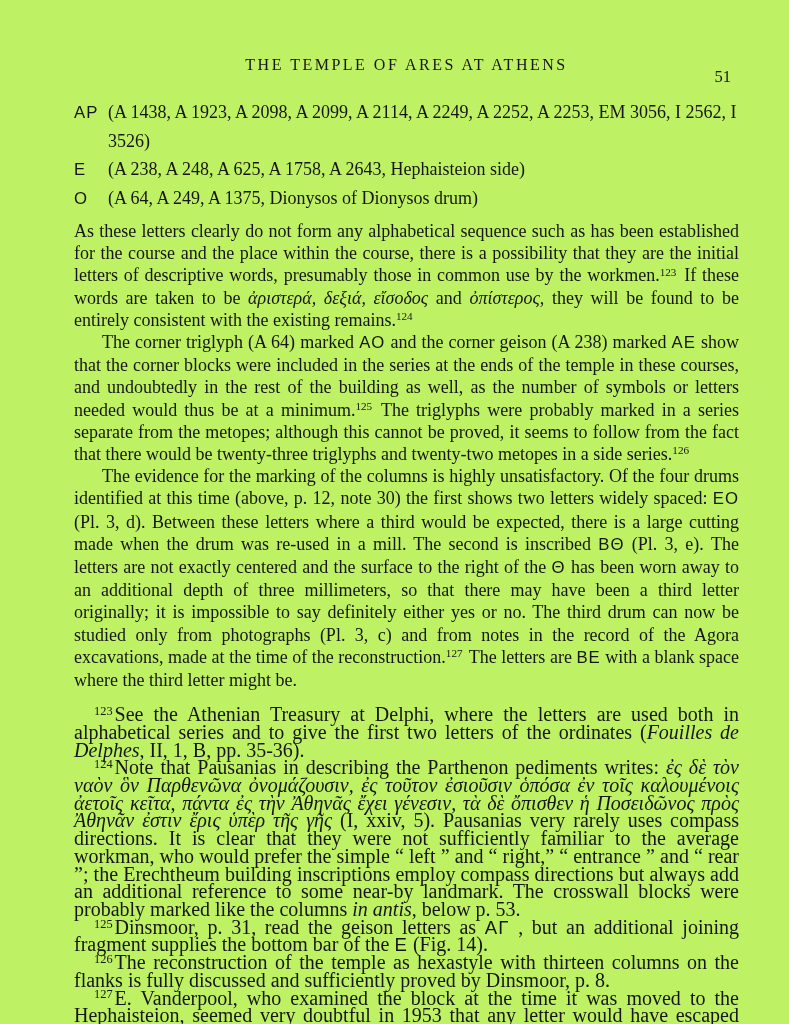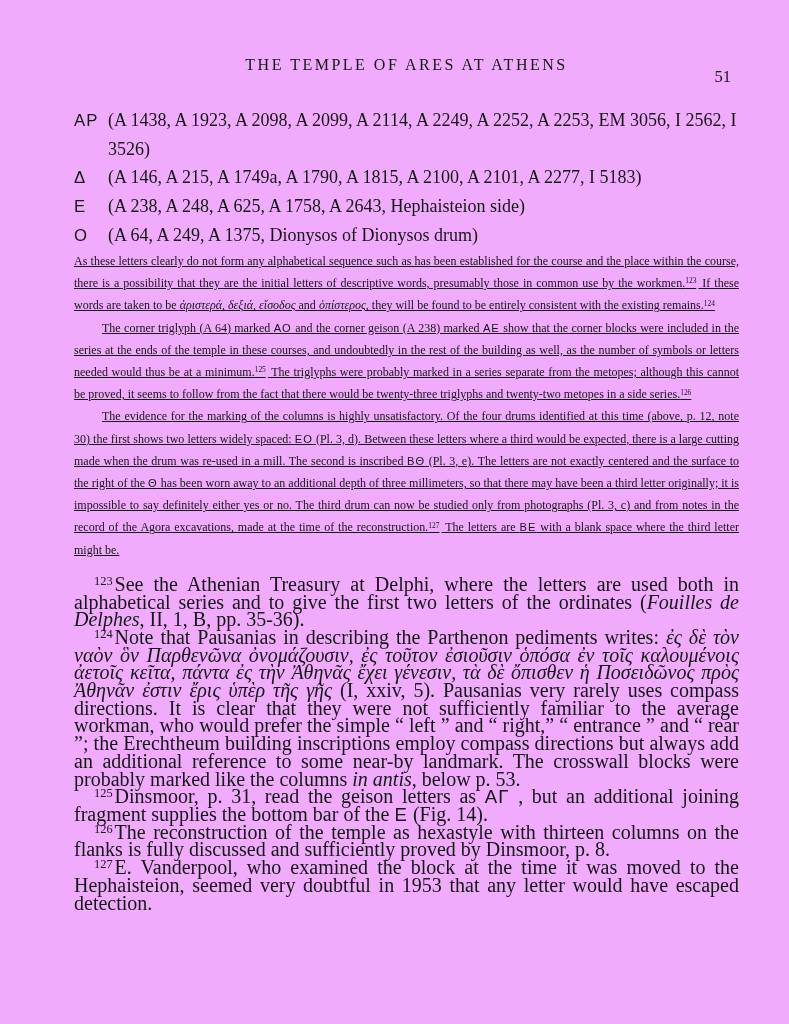--- a/index.html
+++ b/index.html
@@ -4,21 +4,21 @@
 <style>
   html, body {
     margin: 0;
     padding: 0;
     background: #ffffff;
   }
   .page {
     position: relative;
     width: 789px;
     height: 1024px;
-    background: #f0abfc;
+    background: #bef264;
     color: #161616;
     font-family: "Liberation Serif", "DejaVu Serif", serif;
     overflow: hidden;
     box-sizing: border-box;
     padding: 56px 50px 0 74px;
   }
   
   .running-head {
     position: relative;
     text-align: center;
@@ -29,45 +29,45 @@
   }
   .page-num {
     position: absolute;
     right: 8px;
     top: 11px;
     letter-spacing: 0;
     font-size: 16.5px;
   }
   
   .mark-list {
-    margin-top: 28px;
+    margin-top: 20px;
     font-size: 18px;
     line-height: 28px;
     text-align: left;
   }
   .mark-row {
     padding-left: 34px;
     text-indent: -34px;
   }
   .mark, .seg-m {
     font-family: "Liberation Sans", "DejaVu Sans", sans-serif;
     letter-spacing: 1px;
     font-size: 0.93em;
   }
   .mark {
     display: inline-block;
     width: 34px;
     text-indent: 0;
   }
   
   .body-block {
-    font-size: 12px;
+    margin-top: 7px;
+    font-size: 18px;
     line-height: 22.2px;
     text-align: justify;
-    text-decoration: underline;
   }
   .body-para { margin: 0; }
   .body-para.indent { text-indent: 28px; }
   
   .footnotes {
     margin-top: 15px;
     font-size: 20px;
     line-height: 17.7px;
     text-align: justify;
   }
@@ -90,23 +90,20 @@
   <div class="running-head">
     <span>THE TEMPLE OF ARES AT ATHENS</span>
     <span class="page-num">51</span>
   </div>
 
   <div class="mark-list">
     <div class="mark-row">
       <span class="mark">AP</span><span>(A 1438, A 1923, A 2098, A 2099, A 2114, A 2249, A 2252, A 2253, EM 3056, I 2562, I 3526)</span>
     </div>
     <div class="mark-row">
-      <span class="mark">Δ</span><span>(A 146, A 215, A 1749a, A 1790, A 1815, A 2100, A 2101, A 2277, I 5183)</span>
-    </div>
-    <div class="mark-row">
       <span class="mark">E</span><span>(A 238, A 248, A 625, A 1758, A 2643, Hephaisteion side)</span>
     </div>
     <div class="mark-row">
       <span class="mark">O</span><span>(A 64, A 249, A 1375, Dionysos of Dionysos drum)</span>
     </div>
   </div>
 
   <div class="body-block">
     <p class="body-para"><span>As these letters clearly do not form any alphabetical sequence such as has been established for the course and the place within the course, there is a possibility that they are the initial letters of descriptive words, presumably those in common use by the workmen.</span><sup>123</sup><span> If these words are taken to be </span><span class="seg-i">ἀριστερά, δεξιά, εἴσοδος</span><span> and </span><span class="seg-i">ὀπίστερος</span><span>, they will be found to be entirely consistent with the existing remains.</span><sup>124</sup></p>
     <p class="body-para indent"><span>The corner triglyph (A 64) marked </span><span class="seg-m">AO</span><span> and the corner geison (A 238) marked </span><span class="seg-m">AE</span><span> show that the corner blocks were included in the series at the ends of the temple in these courses, and undoubtedly in the rest of the building as well, as the number of symbols or letters needed would thus be at a minimum.</span><sup>125</sup><span> The triglyphs were probably marked in a series separate from the metopes; although this cannot be proved, it seems to follow from the fact that there would be twenty-three triglyphs and twenty-two metopes in a side series.</span><sup>126</sup></p>

